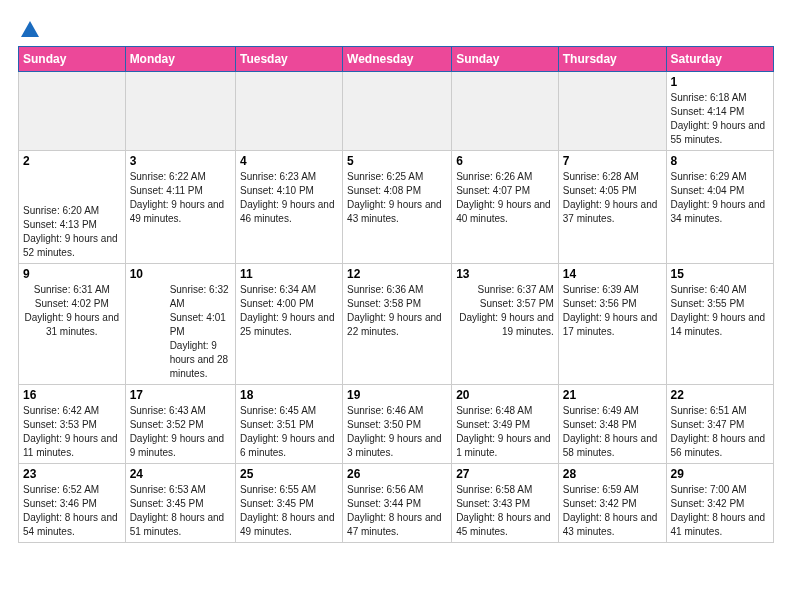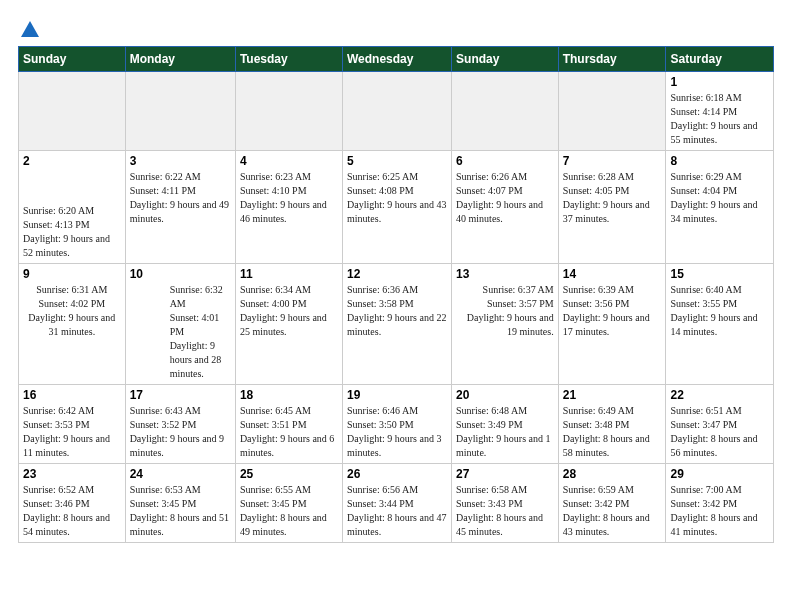--- a/index.html
+++ b/index.html
@@ -69,21 +69,21 @@
       color: #222;
       margin-top: 2px;
     }
     .calendar {
       width: 100%;
       border-collapse: collapse;
       margin-top: 8px;
       font-size: 10.5px;
     }
     .calendar thead tr th {
-      background: #14532d;
+      background: #ec4899;
       color: #fff;
       font-weight: bold;
       font-size: 12px;
       padding: 5px 4px;
       border: 1px solid #2563b0;
       text-align: left;
     }
     .calendar tbody tr td {
       border: 1px solid #ccc;
       vertical-align: top;
@@ -98,21 +98,20 @@
     .day-number {
       font-weight: bold;
       font-size: 12px;
       margin-bottom: 2px;
       display: block;
     }
     .day-info {
       font-size: 10px;
       color: #222;
       line-height: 1.4;
-      font-family: Liberation Serif, serif;
     }
   </style>
 </head>
 <body>
 
 <div class="page">
   <div class="header">
     <div class="logo">
       <div class="logo-text">
         <span class="general"></span>

